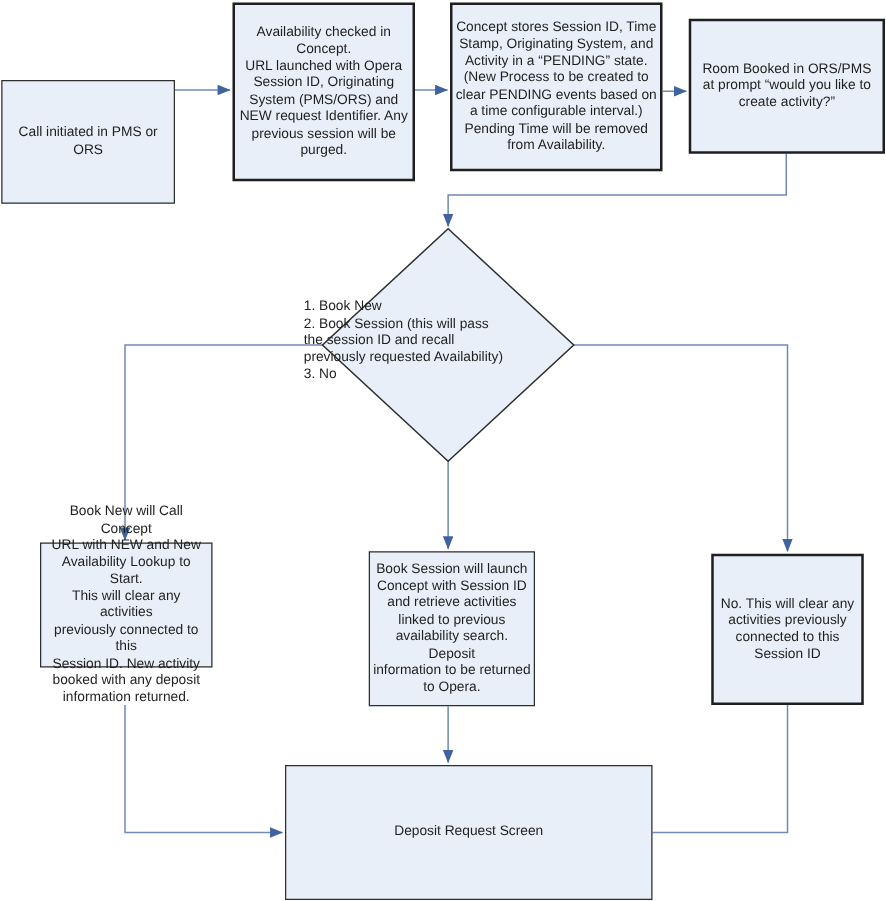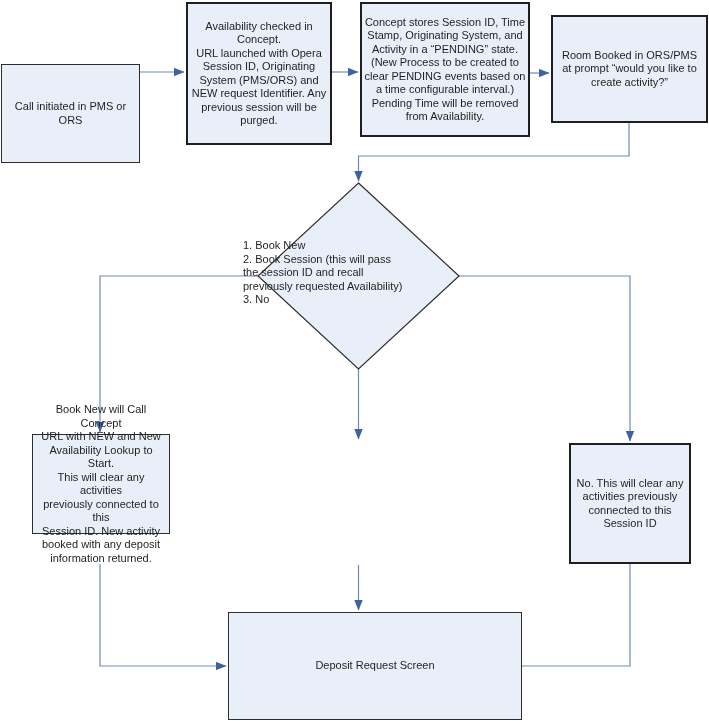--- a/index.html
+++ b/index.html
@@ -118,20 +118,29 @@
     <span>Book New will Call Concept
 URL with NEW and New
 Availability Lookup to Start.
 This will clear any activities
 previously connected to this
 Session ID. New activity
 booked with any deposit
 information returned.</span>
   </div>
 
+  <div class="node" id="node-book-session">
+    <span>Book Session will launch
+Concept with Session ID
+and retrieve activities
+linked to previous
+availability search. Deposit
+information to be returned
+to Opera.</span>
+  </div>
 
   <div class="node thick" id="node-no-clear">
     <span>No. This will clear any
 activities previously
 connected to this
 Session ID</span>
   </div>
 
   <div class="node" id="node-deposit-request">
     <span>Deposit Request Screen</span>

